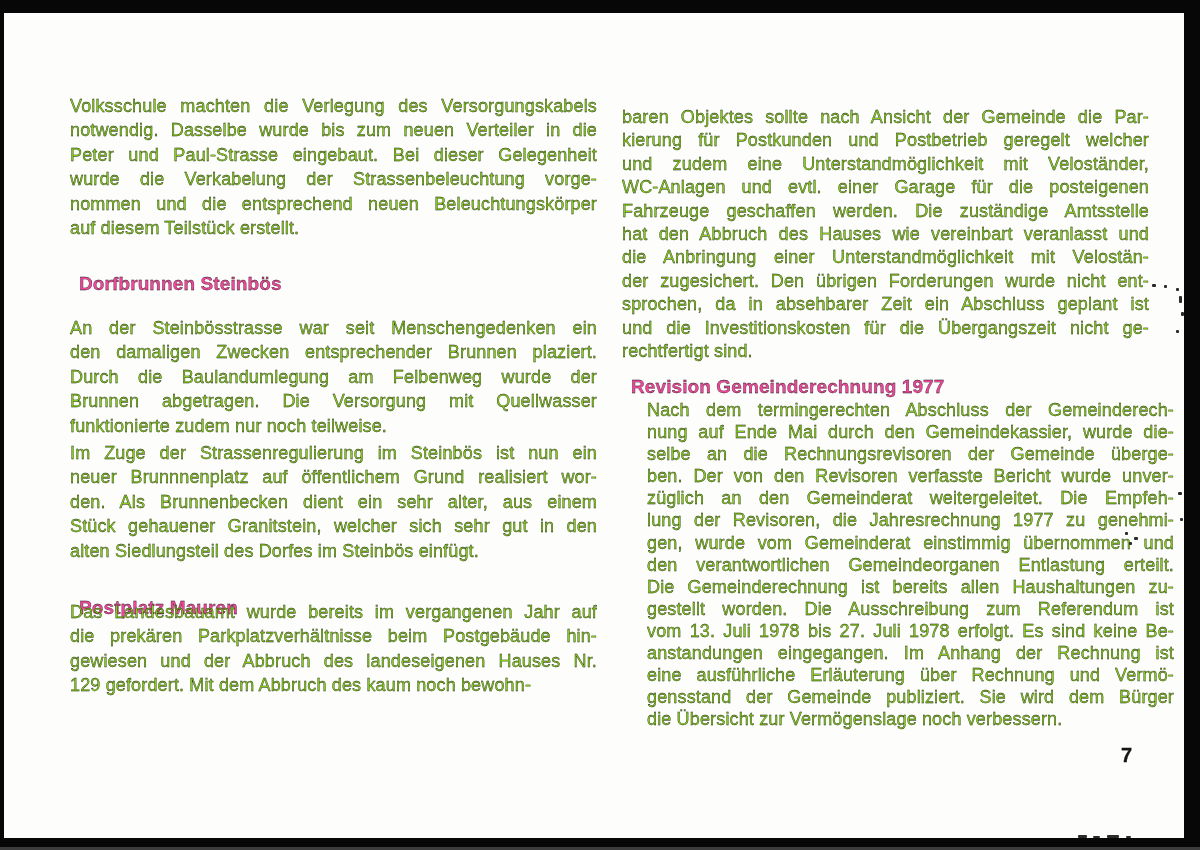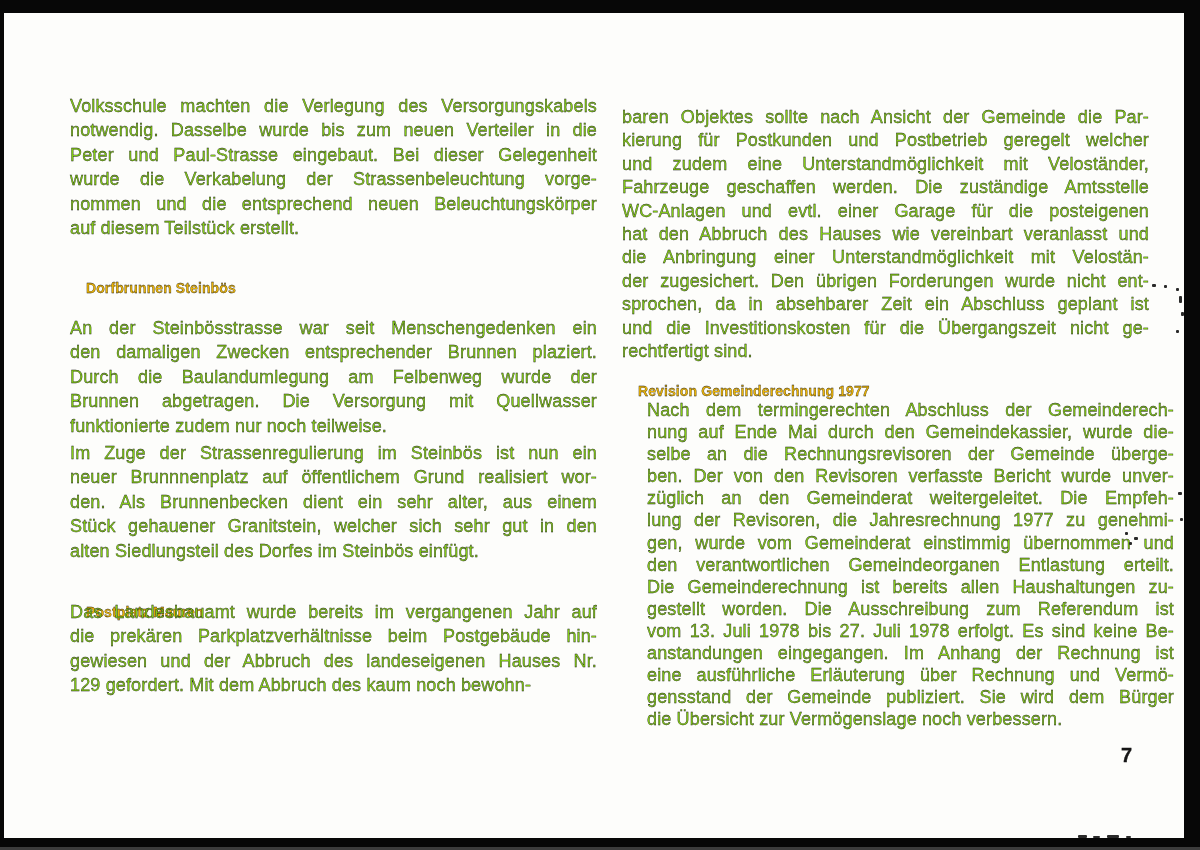--- a/index.html
+++ b/index.html
@@ -21,22 +21,22 @@
   .para{position:absolute;left:0;width:100%;
     font-size:18px;color:#84cc16;letter-spacing:.15px;
     -webkit-text-stroke:.35px #161616;
   }
   .lh24{line-height:24.4px;}
   .lh234{line-height:23.4px;margin-top:11px;}
   .lh221{line-height:22.1px;margin-left:25px;}
   .tl{white-space:nowrap;text-align:justify;text-align-last:justify;}
   .tl.last{text-align-last:left;}
   .heading{
-    position:absolute;left:0;margin:16px;
-    font-size:14px;font-weight:700;color:#eab308;
+    position:absolute;left:0;margin:9px;
+    font-size:19px;font-weight:700;color:#ec4899;
     -webkit-text-stroke:.3px #111;
     white-space:nowrap;letter-spacing:.1px;
   }
   .page-number{
     position:absolute;left:1104px;top:744px;width:28px;
     font-size:20px;font-weight:700;color:#161616;text-align:right;
     -webkit-text-stroke:.3px #161616;
   }
   .speck{position:absolute;background:#2a2a2a;border-radius:1px;}
 </style>
@@ -76,22 +76,22 @@
       <div class="tl">gewiesen und der Abbruch des landeseigenen Hauses Nr.</div>
       <div class="tl last">129 gefordert. Mit dem Abbruch des kaum noch bewohn-</div>
     </div>
 </div>
 
 <div class="col col-right">
   <div class="para lh234" style="top:95px">
       <div class="tl">baren Objektes sollte nach Ansicht der Gemeinde die Par-</div>
       <div class="tl">kierung für Postkunden und Postbetrieb geregelt welcher</div>
       <div class="tl">und zudem eine Unterstandmöglichkeit mit Veloständer,</div>
+      <div class="tl">WC-Anlagen und evtl. einer Garage für die posteigenen</div>
       <div class="tl">Fahrzeuge geschaffen werden. Die zuständige Amtsstelle</div>
-      <div class="tl">WC-Anlagen und evtl. einer Garage für die posteigenen</div>
       <div class="tl">hat den Abbruch des Hauses wie vereinbart veranlasst und</div>
       <div class="tl">die Anbringung einer Unterstandmöglichkeit mit Velostän-</div>
       <div class="tl">der zugesichert. Den übrigen Forderungen wurde nicht ent-</div>
       <div class="tl">sprochen, da in absehbarer Zeit ein Abschluss geplant ist</div>
       <div class="tl">und die Investitionskosten für die Übergangszeit nicht ge-</div>
       <div class="tl last">rechtfertigt sind.</div>
     </div>
   <h2 class="heading" style="top:367px">Revision Gemeinderechnung 1977</h2>
   <div class="para lh221" style="top:399px">
       <div class="tl">Nach dem termingerechten Abschluss der Gemeinderech-</div>

